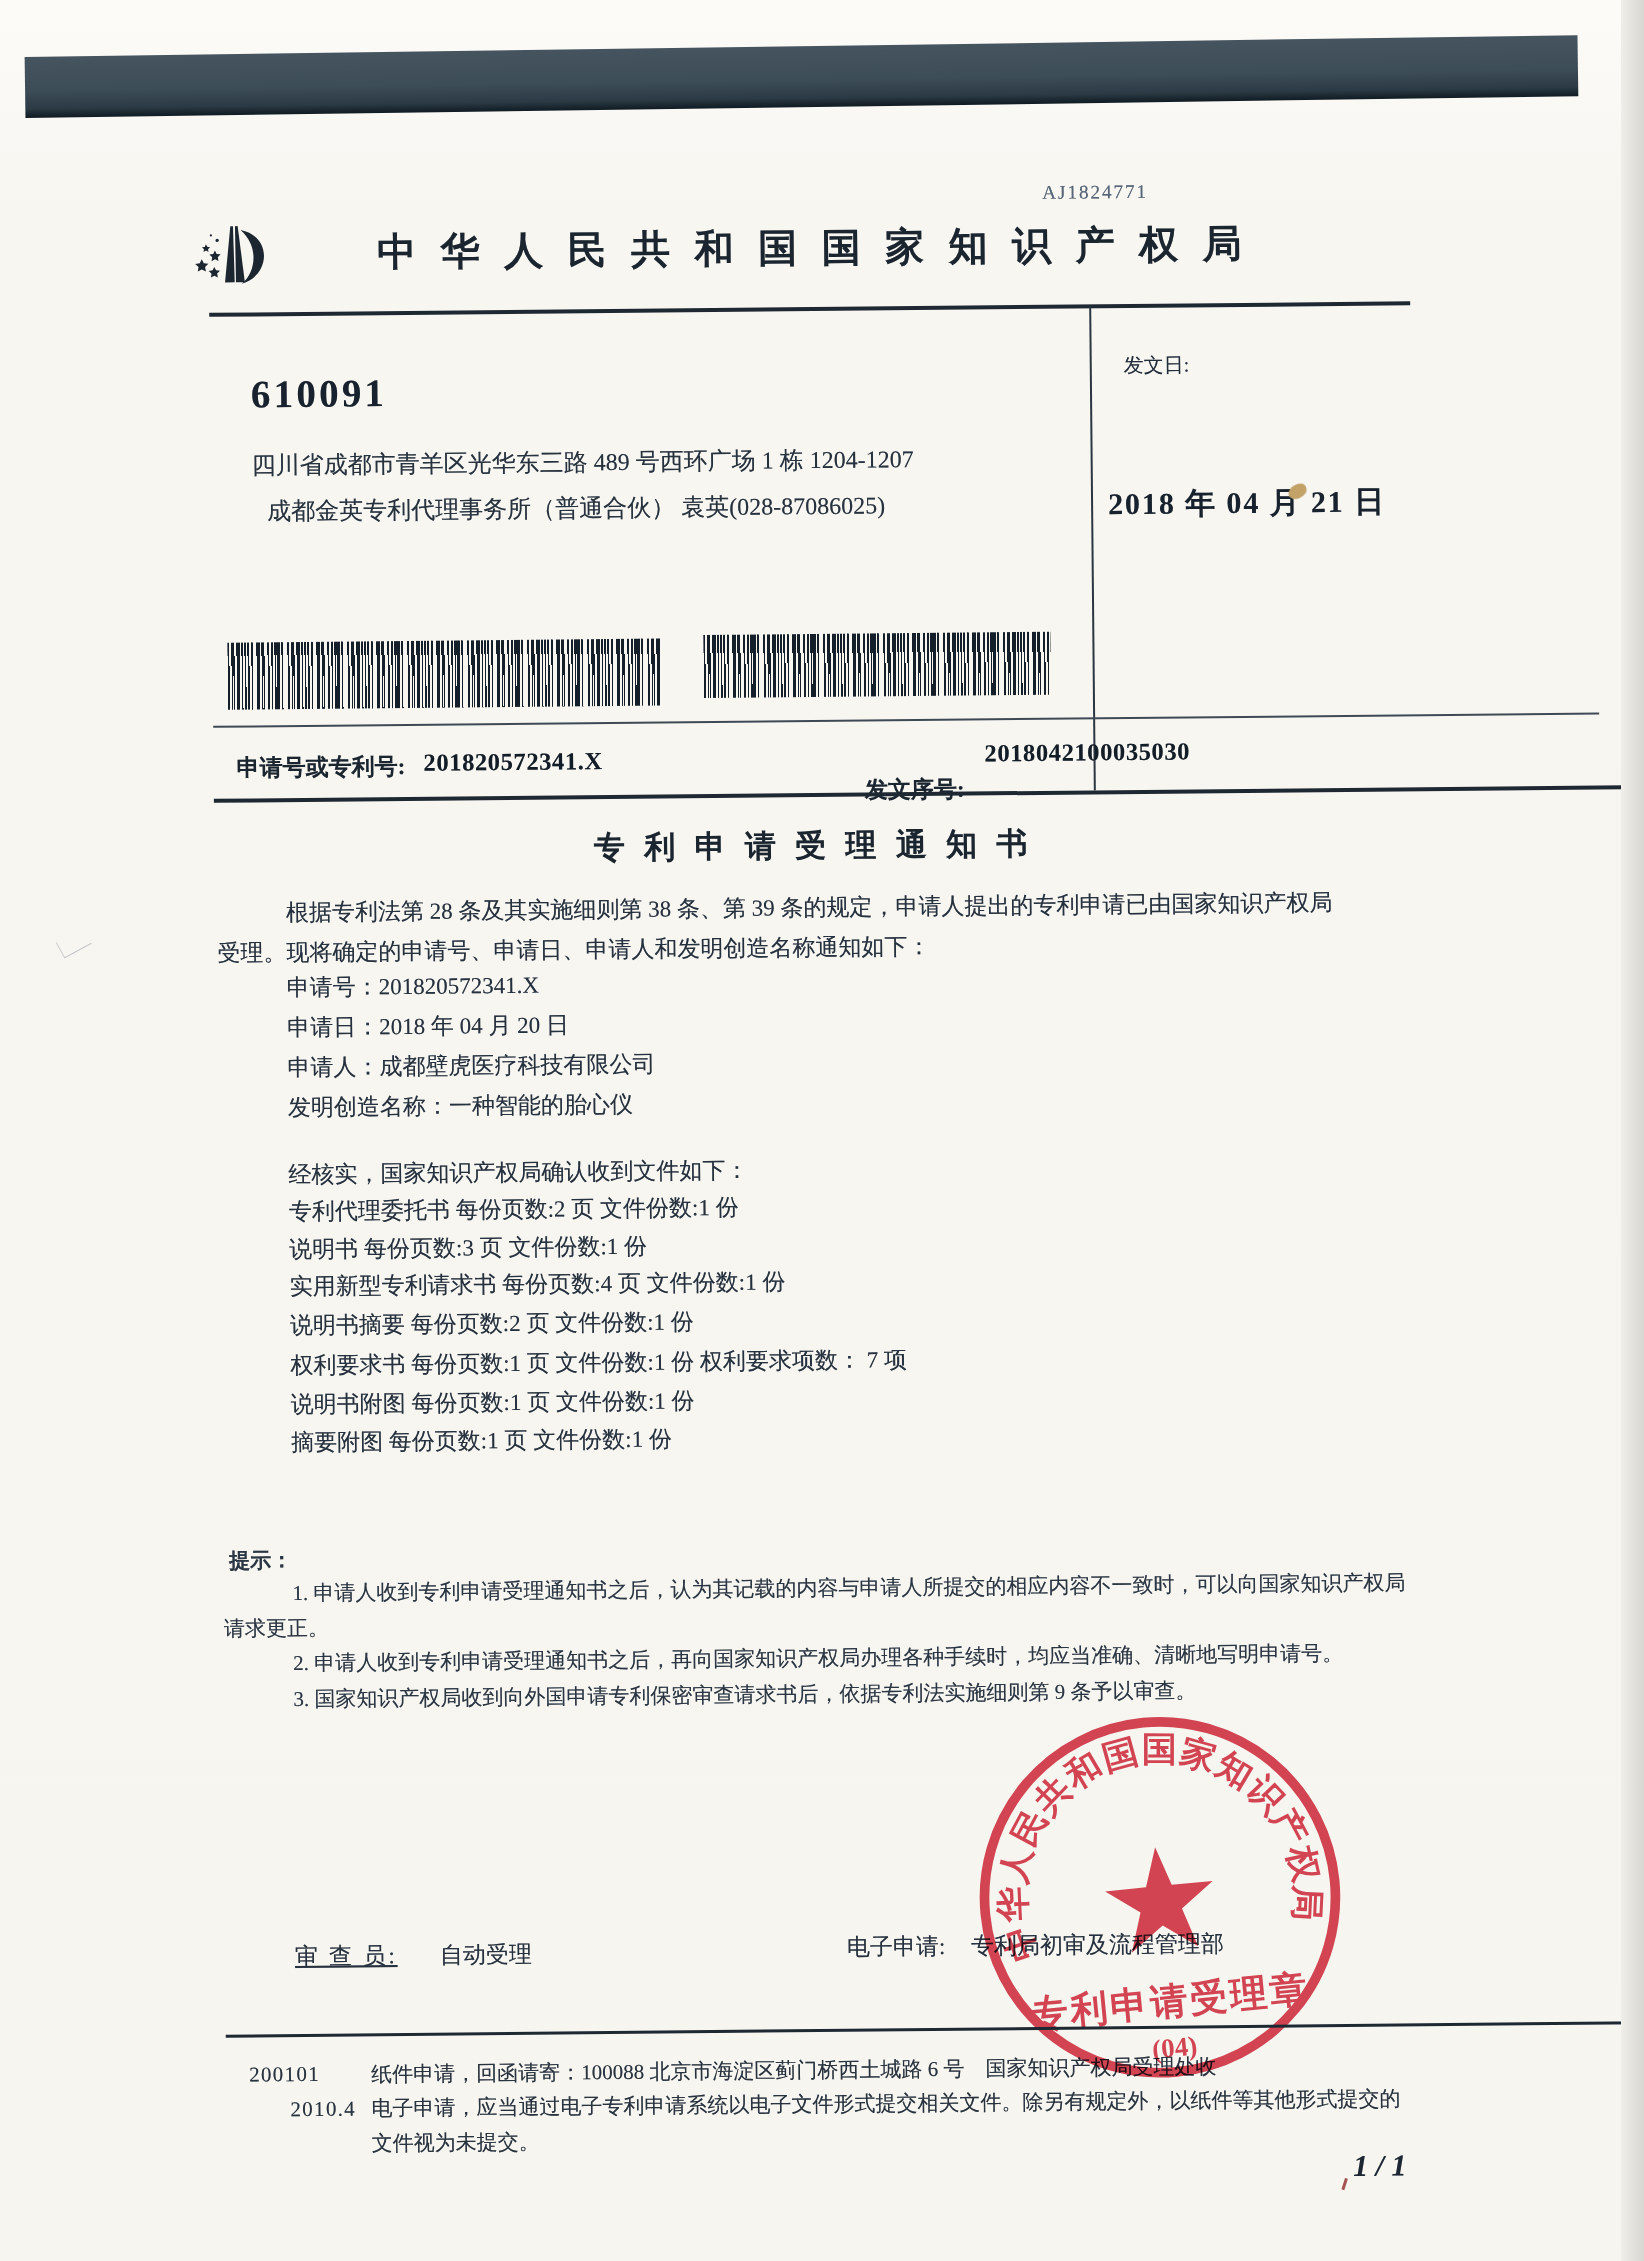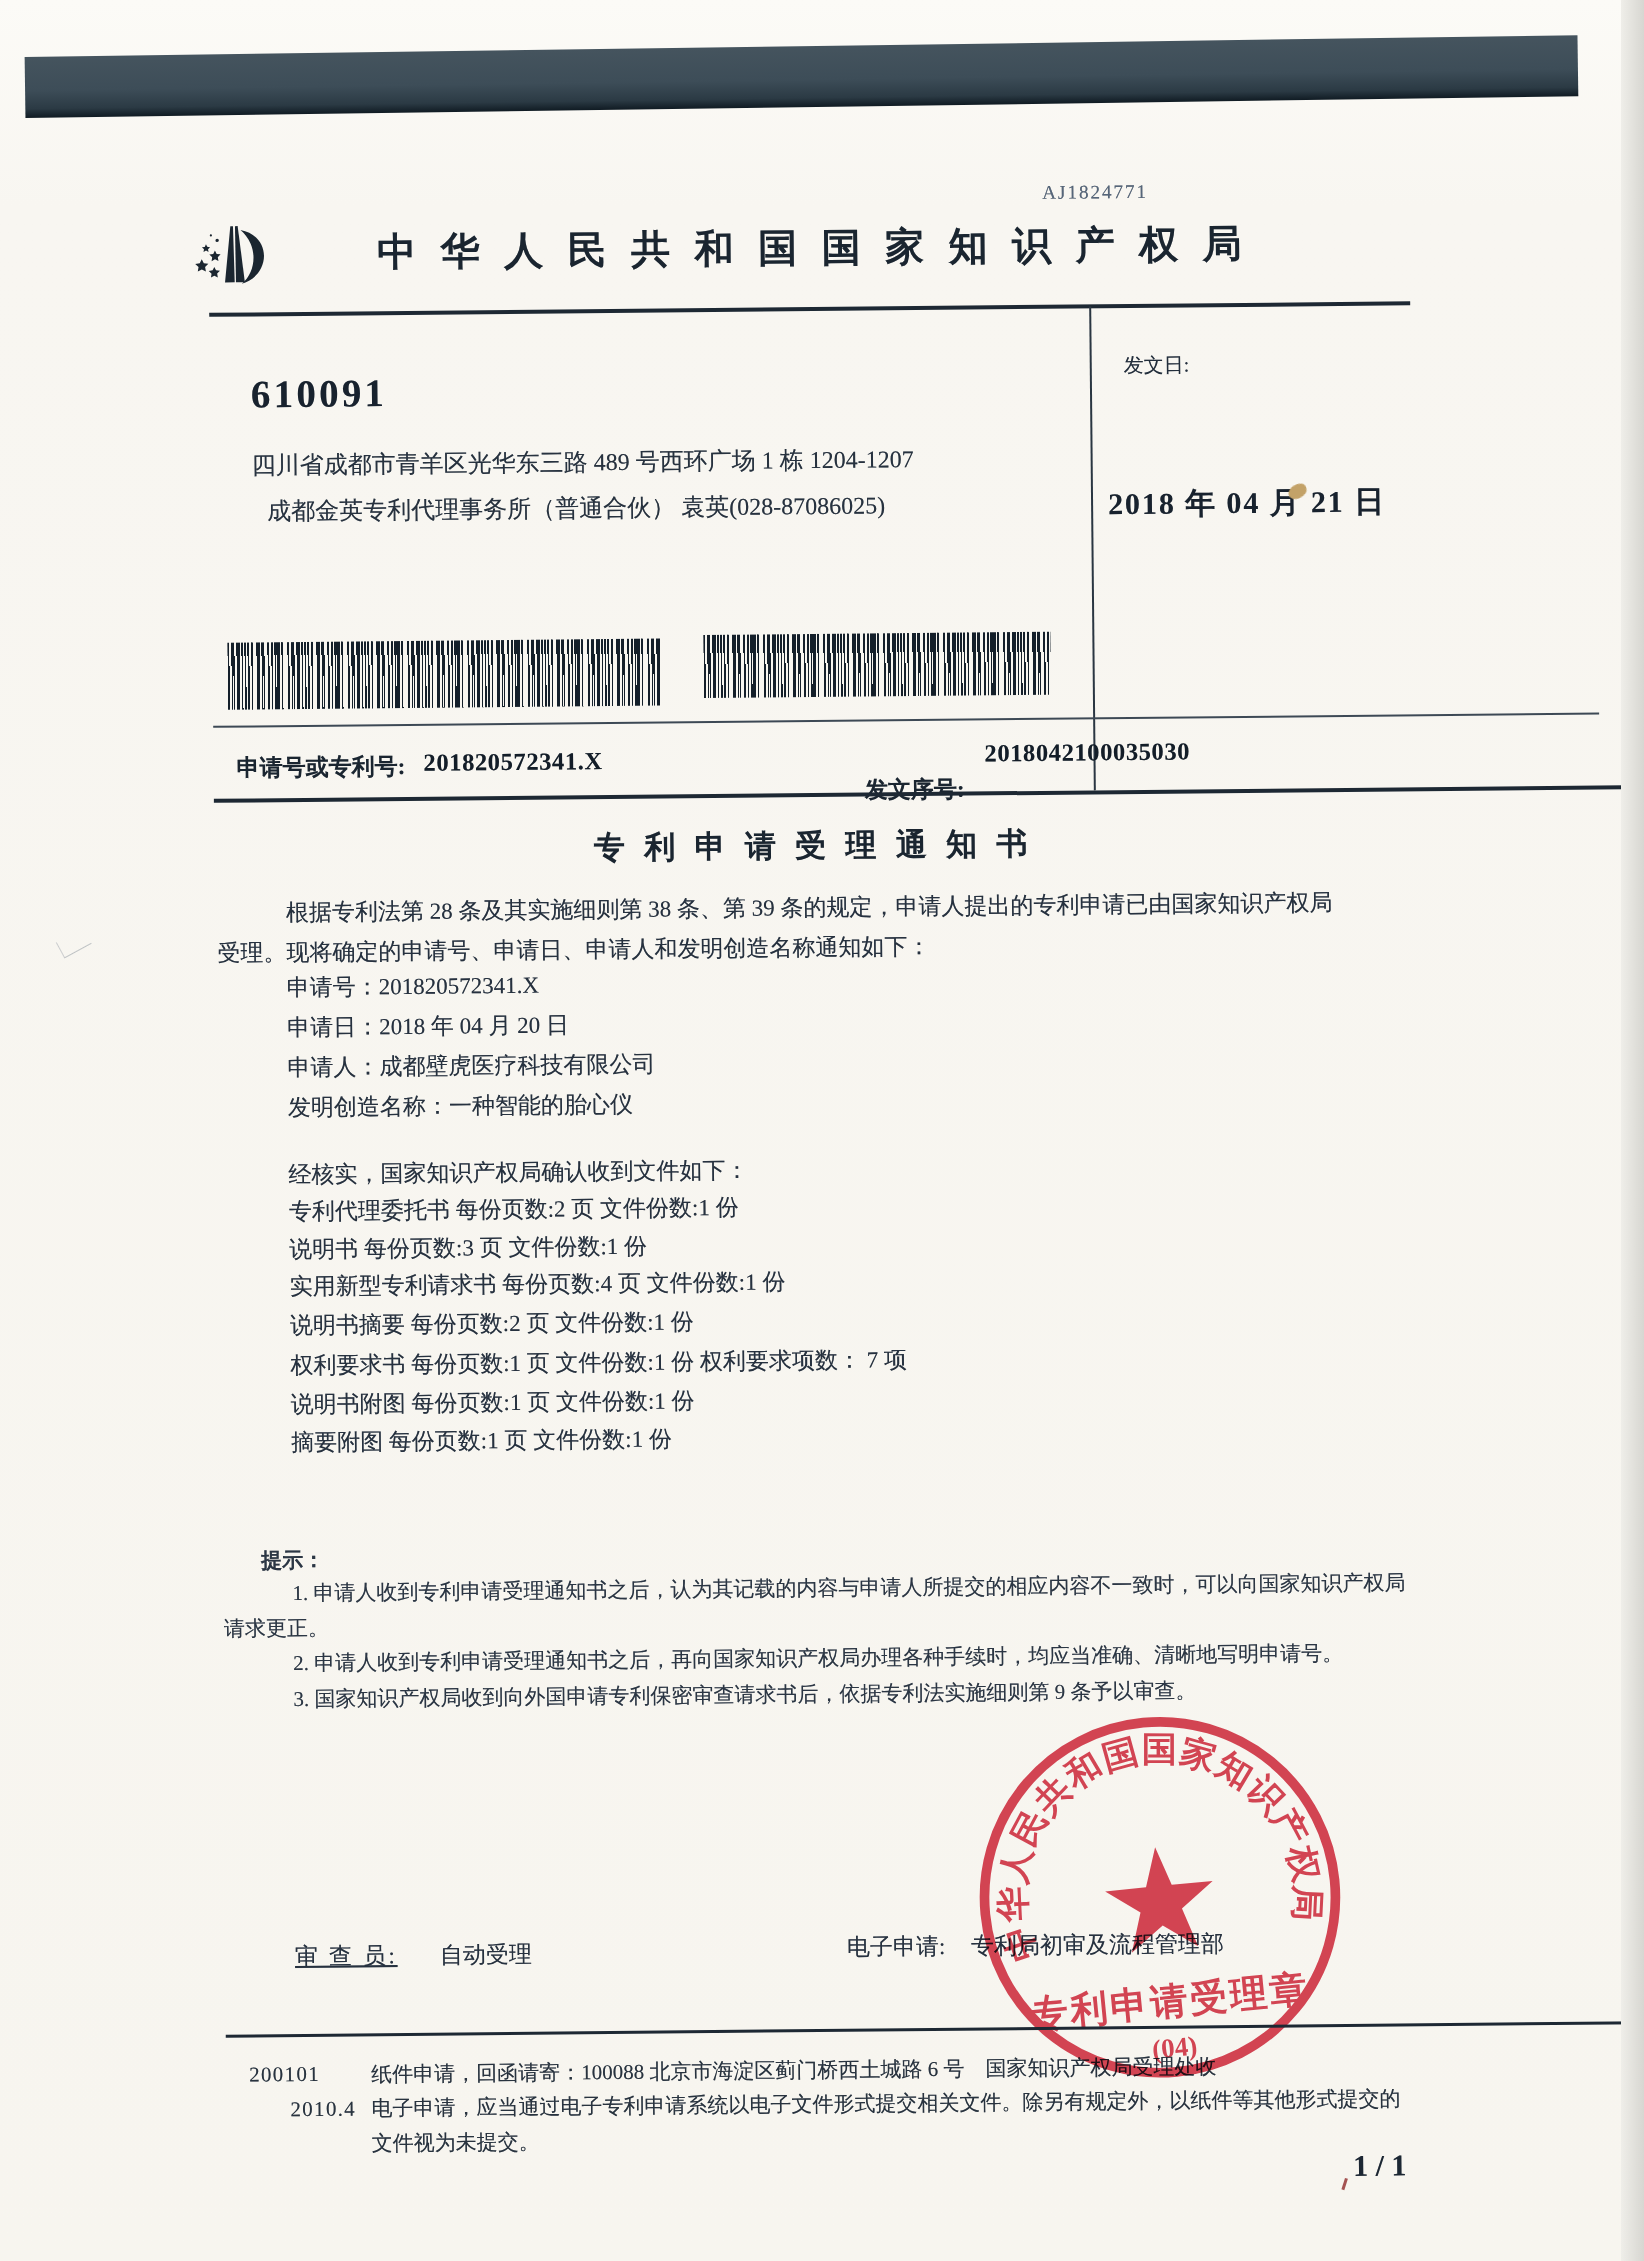--- a/index.html
+++ b/index.html
@@ -50,21 +50,21 @@
   .numlabel{font-size:23px;font-weight:700;color:#1a2530;}
   .numval{font-size:24.5px;font-weight:700;letter-spacing:0.6px;color:#131d28;}
   
   .notice-title{left:0;top:825px;width:1644px;text-align:center;font-size:31px;font-weight:700;letter-spacing:19.3px;color:#1a2530;}
   .body-line{font-size:23px;color:#26313f;}
   .tip-line{font-size:21px;color:#2b3644;}
   
   .seal{position:absolute;left:958px;top:1707px;width:387px;height:387px;transform:rotate(-5deg);opacity:.93;mix-blend-mode:multiply;z-index:5;}
   
   .foot{font-size:21px;color:#28333f;}
-  .page-num{left:1342px;top:2154px;font-size:30px;font-weight:600;color:#1c2733;}
+  .page-num{left:1342px;top:2154px;font-size:30px;font-weight:600;font-style:italic;color:#1c2733;}
   .spot{position:absolute;left:1293px;top:489px;width:19.3px;height:14px;background:#c3a268;border-radius:60% 40% 55% 45%;filter:blur(0.6px);transform:rotate(-20deg);}
   .red-tick{position:absolute;left:1332px;top:2183px;width:2.6px;height:11.6px;background:#8e2b2b;transform:rotate(18deg);opacity:.8;}
   .pencil{position:absolute;left:59px;top:927px;width:30px;height:17px;border-bottom:1.9px solid rgba(120,130,142,.45);border-left:1.9px solid rgba(120,130,142,.35);transform:rotate(-28deg);filter:blur(0.4px);}
 </style>
 </head>
 <body>
 
 <div class="scan">
   <div class="edge-strip"></div>
 
@@ -124,21 +124,21 @@
     <div class="abs body-line txt" style="left:287px;top:1154px;">经核实，国家知识产权局确认收到文件如下：</div>
 
     <div class="abs body-line txt" style="left:287px;top:1191px;">专利代理委托书 每份页数:2 页 文件份数:1 份</div>
     <div class="abs body-line txt" style="left:287px;top:1229px;">说明书 每份页数:3 页 文件份数:1 份</div>
     <div class="abs body-line txt" style="left:287px;top:1266px;">实用新型专利请求书 每份页数:4 页 文件份数:1 份</div>
     <div class="abs body-line txt" style="left:287px;top:1305px;">说明书摘要 每份页数:2 页 文件份数:1 份</div>
     <div class="abs body-line txt" style="left:287px;top:1345px;">权利要求书 每份页数:1 页 文件份数:1 份 权利要求项数： 7 项</div>
     <div class="abs body-line txt" style="left:287px;top:1384px;">说明书附图 每份页数:1 页 文件份数:1 份</div>
     <div class="abs body-line txt" style="left:287px;top:1422px;">摘要附图 每份页数:1 页 文件份数:1 份</div>
 
-    <div class="abs tip-line txt" style="left:224px;top:1541px;font-weight:600;margin-left:32px;">提示：</div>
+    <div class="abs tip-line txt" style="left:224px;top:1541px;font-weight:600;">提示：</div>
     <div class="abs tip-line txt" style="left:287px;top:1574px;">1. 申请人收到专利申请受理通知书之后，认为其记载的内容与申请人所提交的相应内容不一致时，可以向国家知识产权局</div>
     <div class="abs tip-line txt" style="left:218px;top:1609px;">请求更正。</div>
     <div class="abs tip-line txt" style="left:287px;top:1644px;">2. 申请人收到专利申请受理通知书之后，再向国家知识产权局办理各种手续时，均应当准确、清晰地写明申请号。</div>
     <div class="abs tip-line txt" style="left:287px;top:1680px;">3. 国家知识产权局收到向外国申请专利保密审查请求书后，依据专利法实施细则第 9 条予以审查。</div>
 
     <span class="abs body-line txt" style="left:286px;top:1936px;letter-spacing:2.6px;text-decoration:underline;">审 查 员:</span>
     <span class="abs body-line txt" style="left:431px;top:1936px;font-family:Liberation Mono, monospace;">自动受理</span>
     <span class="abs body-line txt" style="left:838px;top:1932px;">电子申请:</span>
     <span class="abs body-line txt" style="left:962px;top:1932px;">专利局初审及流程管理部</span>
 

